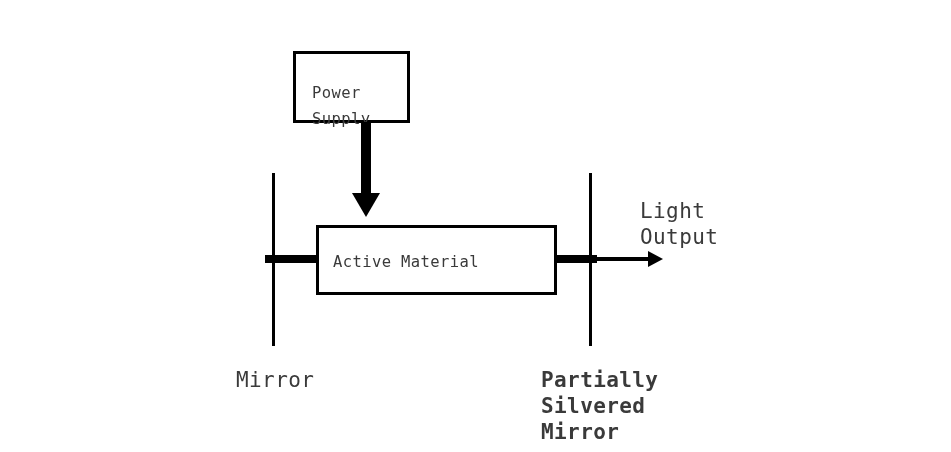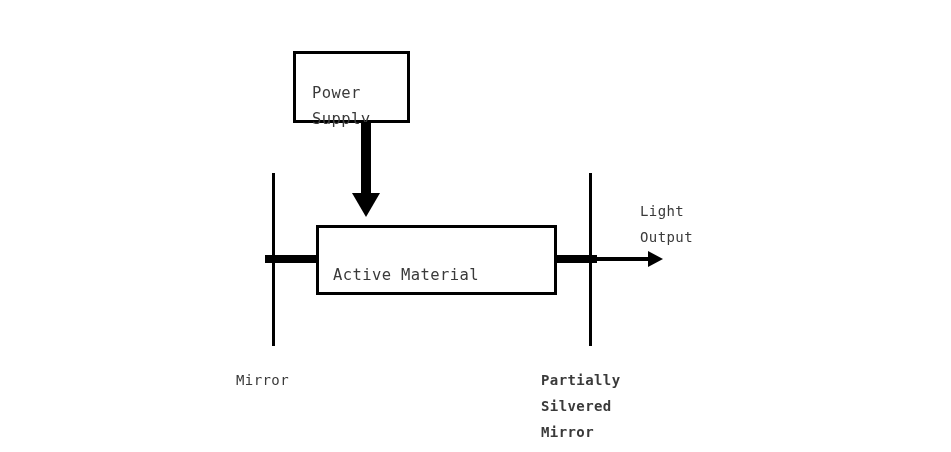--- a/index.html
+++ b/index.html
@@ -47,21 +47,21 @@
     letter-spacing: 0.4px;
     white-space: pre;
   }
   #power-supply-label {
     left: 16px;
     top: 9px;
     margin-top: 17px;
   }
   #active-material-label {
     left: 14px;
-    top: 34px;
+    top: 21px;
   }
   .mirror-line {
     position: absolute;
     width: 3px;
     background: #000000;
     top: 173px;
     height: 173px;
   }
   #mirror-left-line { left: 272px; }
   #mirror-right-line { left: 589px; }
@@ -115,21 +115,21 @@
     width: 0;
     height: 0;
     border-top: 8px solid transparent;
     border-bottom: 8px solid transparent;
     border-left: 15px solid #000000;
   }
 
   .caption {
     position: absolute;
     color: #3a3a3a;
-    font-size: 14px;
+    font-size: 21px;
     line-height: 26px;
     letter-spacing: 0.4px;
     white-space: pre;
   }
   #light-output-caption {
     left: 640px;
     top: 198px;
   }
   #mirror-caption {
     left: 236px;

